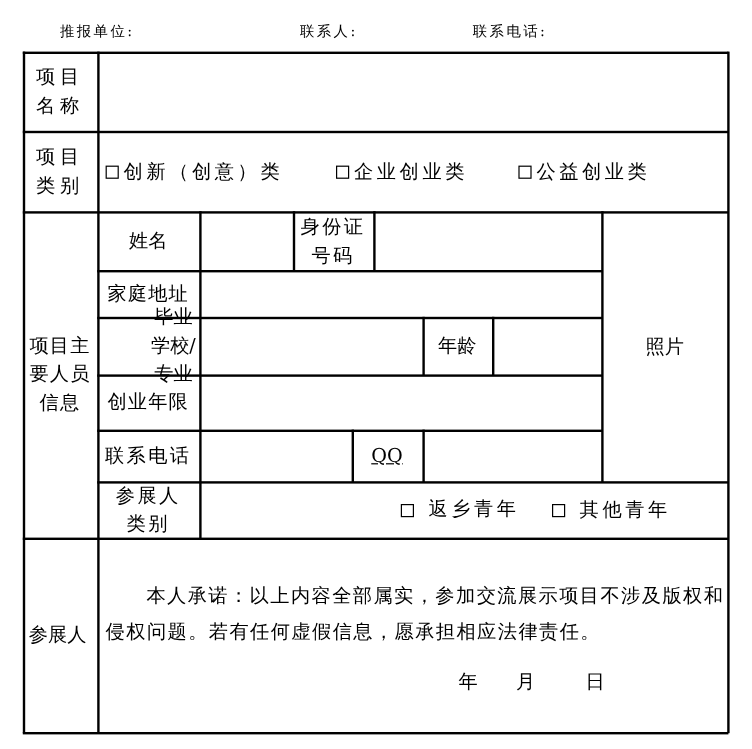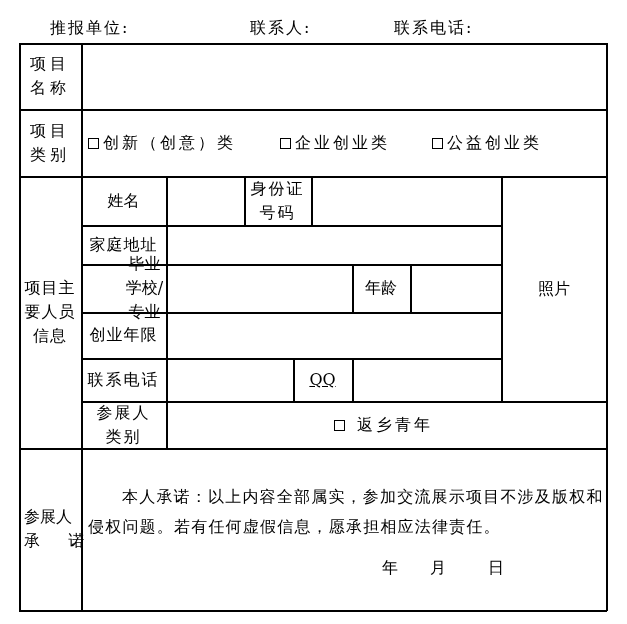--- a/index.html
+++ b/index.html
@@ -1,21 +1,21 @@
 <!DOCTYPE html>
 <html><head>
 <meta charset="utf-8">
 <style>
   html, body { margin: 0; padding: 0; background: #ffffff; }
   body {
     width: 627px; height: 624px; position: relative; overflow: hidden;
     font-family: "DejaVu Serif", "Liberation Serif", serif;
     color: #000; font-size: 16px;
   }
-  .hdr { position: absolute; top: 18px; font-size: 16px; letter-spacing: 2px; text-align: right; }
+  .hdr { position: absolute; top: 18px; font-size: 12px; letter-spacing: 2px; text-align: right; }
   .grid { position: absolute; left: 0; top: 0; width: 627px; height: 624px; }
   .cell {
     position: absolute; box-sizing: border-box;
     display: flex; align-items: center; justify-content: center;
     text-align: center; line-height: 24px; font-size: 16px;
   }
   .line { position: absolute; background: #000; }
   .h { height: 1.5px; }
   .v { width: 1.5px; }
   .opt { display: inline-flex; align-items: center; letter-spacing: 3px; white-space: nowrap; }
@@ -118,30 +118,35 @@
 
   <div class="cell" style="left:81px; top:358px; width:85px; height:43px; letter-spacing:2px;">联系电话</div>
   <div class="cell input-cell" style="left:167px; top:359px; width:126px; height:42px;"></div>
   <div class="cell" style="left:293px; top:358px; width:59px; height:43px;text-decoration:underline;">QQ</div>
   <div class="cell input-cell" style="left:353px; top:359px; width:148px; height:42px;"></div>
 
   <div class="cell" style="left:81px; top:401px; width:85px; height:47px; flex-direction:column; letter-spacing:2px;">
     <span>参展人</span>
     <span>类别</span>
   </div>
-  <div class="cell" style="left:334px; top:402px; width:120px; height:46px; justify-content:flex-start;">
+  <div class="cell" style="left:334px; top:402px; width:120px; height:46px; justify-content:flex-start;font-family:Liberation Mono, monospace;">
     <span class="opt">
         <span class="box" style="margin-right:12px;"></span>
         <span>返乡青年</span>
       </span>
   </div>
+  <div class="cell" style="left:460px; top:402px; width:130px; height:46px; justify-content:flex-start;">
+    <span class="opt">
+        <span class="box" style="margin-right:12px;"></span>
+        <span>其他青年</span>
+      </span>
+  </div>
 
   <div class="cell" style="left:19px; top:448px; width:62px; height:162px; flex-direction:column; align-items:flex-start; padding-left:5px;">
     <span style="white-space:pre;">参展人</span>
-    <span style="white-space:pre; letter-spacing:6px;">承  诺</span>
   </div>
   <div class="pledge" style="text-indent:34px; width:518px;">
     <span>本人承诺：以上内容全部属实，参加交流展示项目不涉及版权和侵权问题。若有任何虚假信息，愿承担相应法律责任。</span>
   </div>
   <div class="cell" style="left:380px; top:556px; width:20px; height:24px;">年</div>
   <div class="cell" style="left:428px; top:556px; width:20px; height:24px;">月</div>
   <div class="cell" style="left:486px; top:556px; width:20px; height:24px;">日</div>
 </div>
 
 </body></html>

